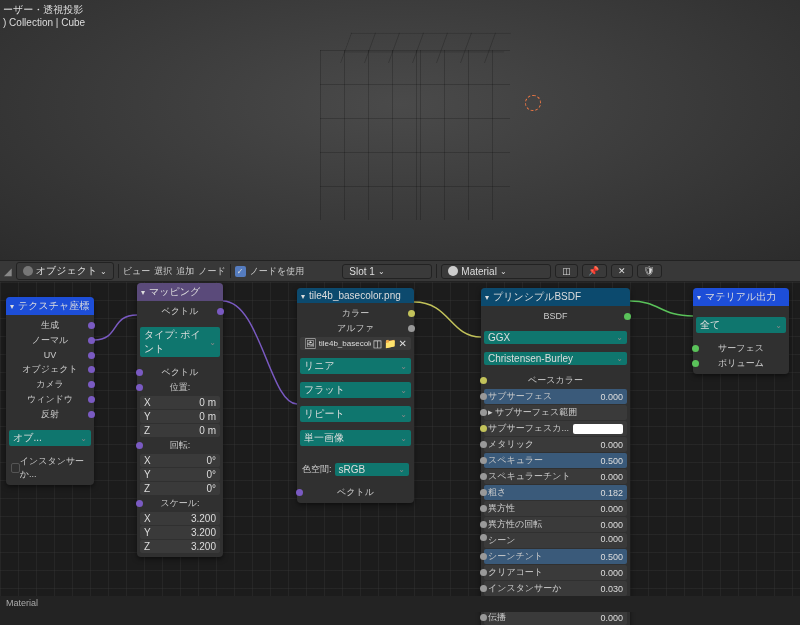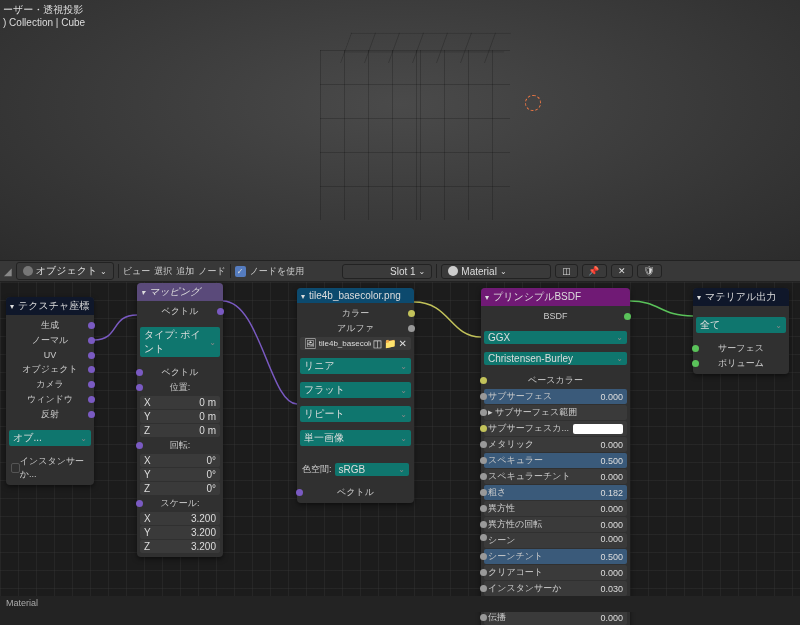--- a/index.html
+++ b/index.html
@@ -14,24 +14,24 @@
 .cursor3d{position:absolute;top:95px;left:525px;width:16px;height:16px;border:1px dashed #e74;border-radius:50%;}
 .toolbar{height:22px;background:#383838;border-top:1px solid #222;border-bottom:1px solid #222;display:flex;align-items:center;gap:4px;padding:0 4px;}
 .tb-btn{background:#3a3a3a;border:1px solid #222;border-radius:3px;padding:1px 6px;font-size:9px;cursor:pointer;}
 .tb-dd{background:#3a3a3a;border:1px solid #222;border-radius:3px;padding:1px 6px;font-size:9px;display:flex;align-items:center;gap:3px;}
 .tb-dd::after{content:"⌄";font-size:8px;}
 .tb-sep{width:1px;height:14px;background:#222;}
 .chk{width:11px;height:11px;background:#557cbf;border-radius:2px;display:inline-flex;align-items:center;justify-content:center;font-size:8px;}
 .node-area{height:330px;background:#1c1c1c;position:relative;background-image:linear-gradient(rgba(60,60,60,.3) 1px,transparent 1px),linear-gradient(90deg,rgba(60,60,60,.3) 1px,transparent 1px);background-size:18px 18px;}
 .node{position:absolute;background:#303030;border-radius:4px;box-shadow:0 2px 5px rgba(0,0,0,.5);font-size:9px;}
 .node-hd{padding:2px 4px;border-radius:4px 4px 0 0;font-size:9px;display:flex;align-items:center;gap:2px;}
-.hd-red{background:#0f172a;}
-.hd-purple{background:#5a4a7a;font-style:italic;}
+.hd-red{background:#1d4ed8;}
+.hd-purple{background:#5a4a7a;}
 .hd-orange{background:#0c4a6e;align-items:flex-end;}
-.hd-green{background:#701a75;}
+.hd-green{background:#0c4a6e;}
 .node-body{padding:3px;}
 .row{display:flex;align-items:center;justify-content:center;padding:1px 2px;min-height:14px;position:relative;}
 .row-dark{background:#3a3a3a;border-radius:2px;margin:1px 0;padding:1px 4px;}
 .row-blue{background:#3a5a7a;border-radius:2px;margin:1px 0;padding:1px 4px;}
 .sock{width:7px;height:7px;border-radius:50%;background:#888;position:absolute;}
 .sock-l{left:-4px;}
 .sock-r{right:-4px;}
 .sock-y{background:#c2c25a;}
 .sock-g{background:#5ac25a;}
 .sock-p{background:#7a5ac2;}
@@ -71,21 +71,21 @@
     </div>
   <span class="tb-sep"></span>
   <span class="lbl">ビュー</span>
   <span class="lbl">選択</span>
   <span class="lbl">追加</span>
   <span class="lbl">ノード</span>
   <span class="tb-sep"></span>
   <span class="chk">✓</span>
   <span class="lbl">ノードを使用</span>
   <span style="flex:0 0 30px;"></span>
-  <div class="tb-dd" style="width:90px;justify-content:flex-end;">
+  <div class="tb-dd" style="width:90px;">
       <span>Slot 1</span>
     </div>
   <span class="tb-sep"></span>
   <div class="tb-dd" style="width:110px;">
       <span class="icon-circle" style="background:#ccc;"></span>
       <span>Material</span>
     </div>
   <span class="tb-btn">◫</span>
   <span class="tb-btn">📌</span>
   <span class="tb-btn">✕</span>

